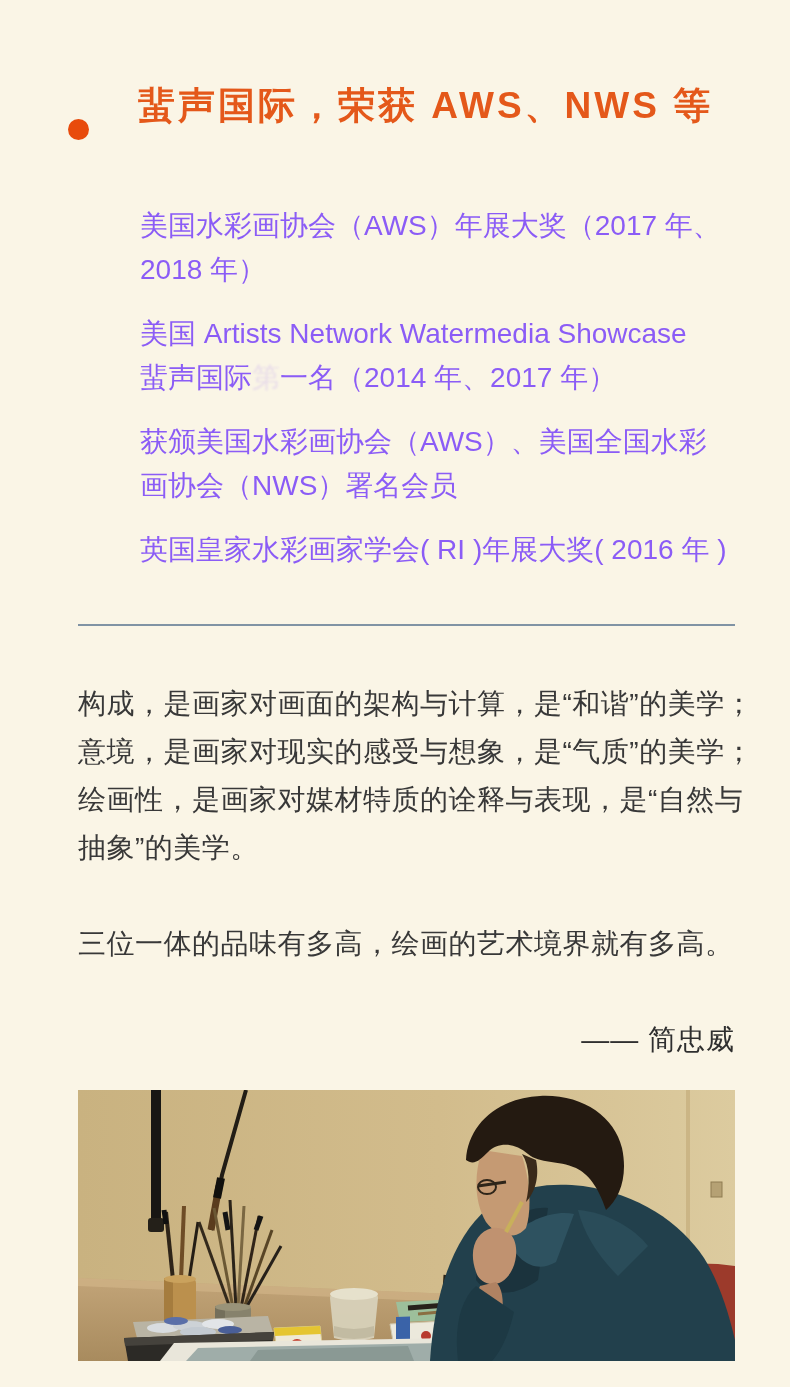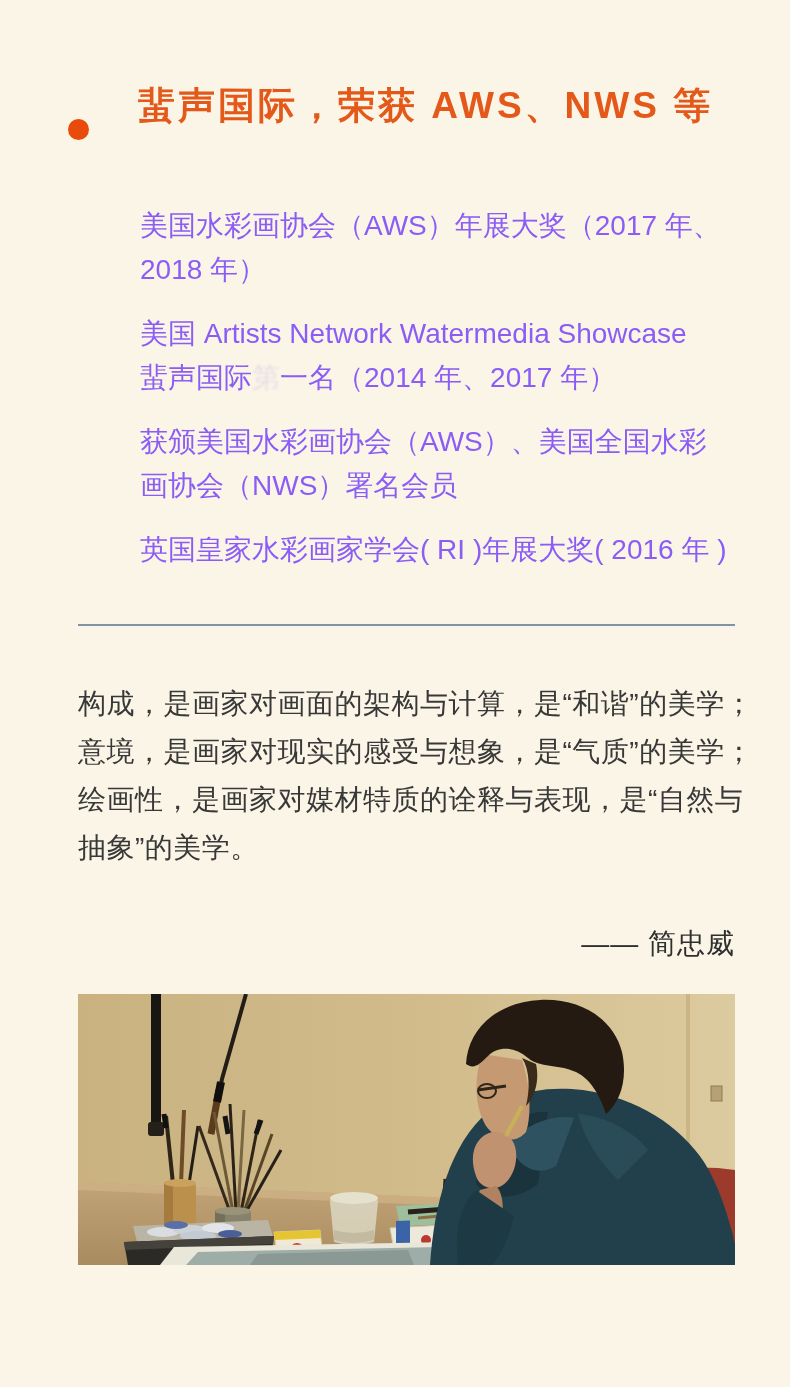--- a/index.html
+++ b/index.html
@@ -88,20 +88,21 @@
 
     <div class="divider"></div>
 
     <div class="quote">
       <div class="quote-line">构成，是画家对画面的架构与计算，是“和谐”的美学；</div>
       <div class="quote-line">意境，是画家对现实的感受与想象，是“气质”的美学；</div>
       <div class="quote-line">绘画性，是画家对媒材特质的诠释与表现，是“自然与</div>
       <div class="quote-line">抽象”的美学。</div>
     </div>
 
+    <div class="statement">三位一体的品味有多高，绘画的艺术境界就有多高。</div>
 
     <div class="attribution">—— 简忠威</div>
 
     <div class="photo">
       <svg width="657" height="271" viewBox="0 0 657 271" xmlns="http://www.w3.org/2000/svg">
 
         <defs>
           <linearGradient id="wallg" x1="0" y1="0" x2="1" y2="0">
             <stop offset="0" stop-color="#c9b280"></stop>
             <stop offset="0.55" stop-color="#d2bc8c"></stop>

